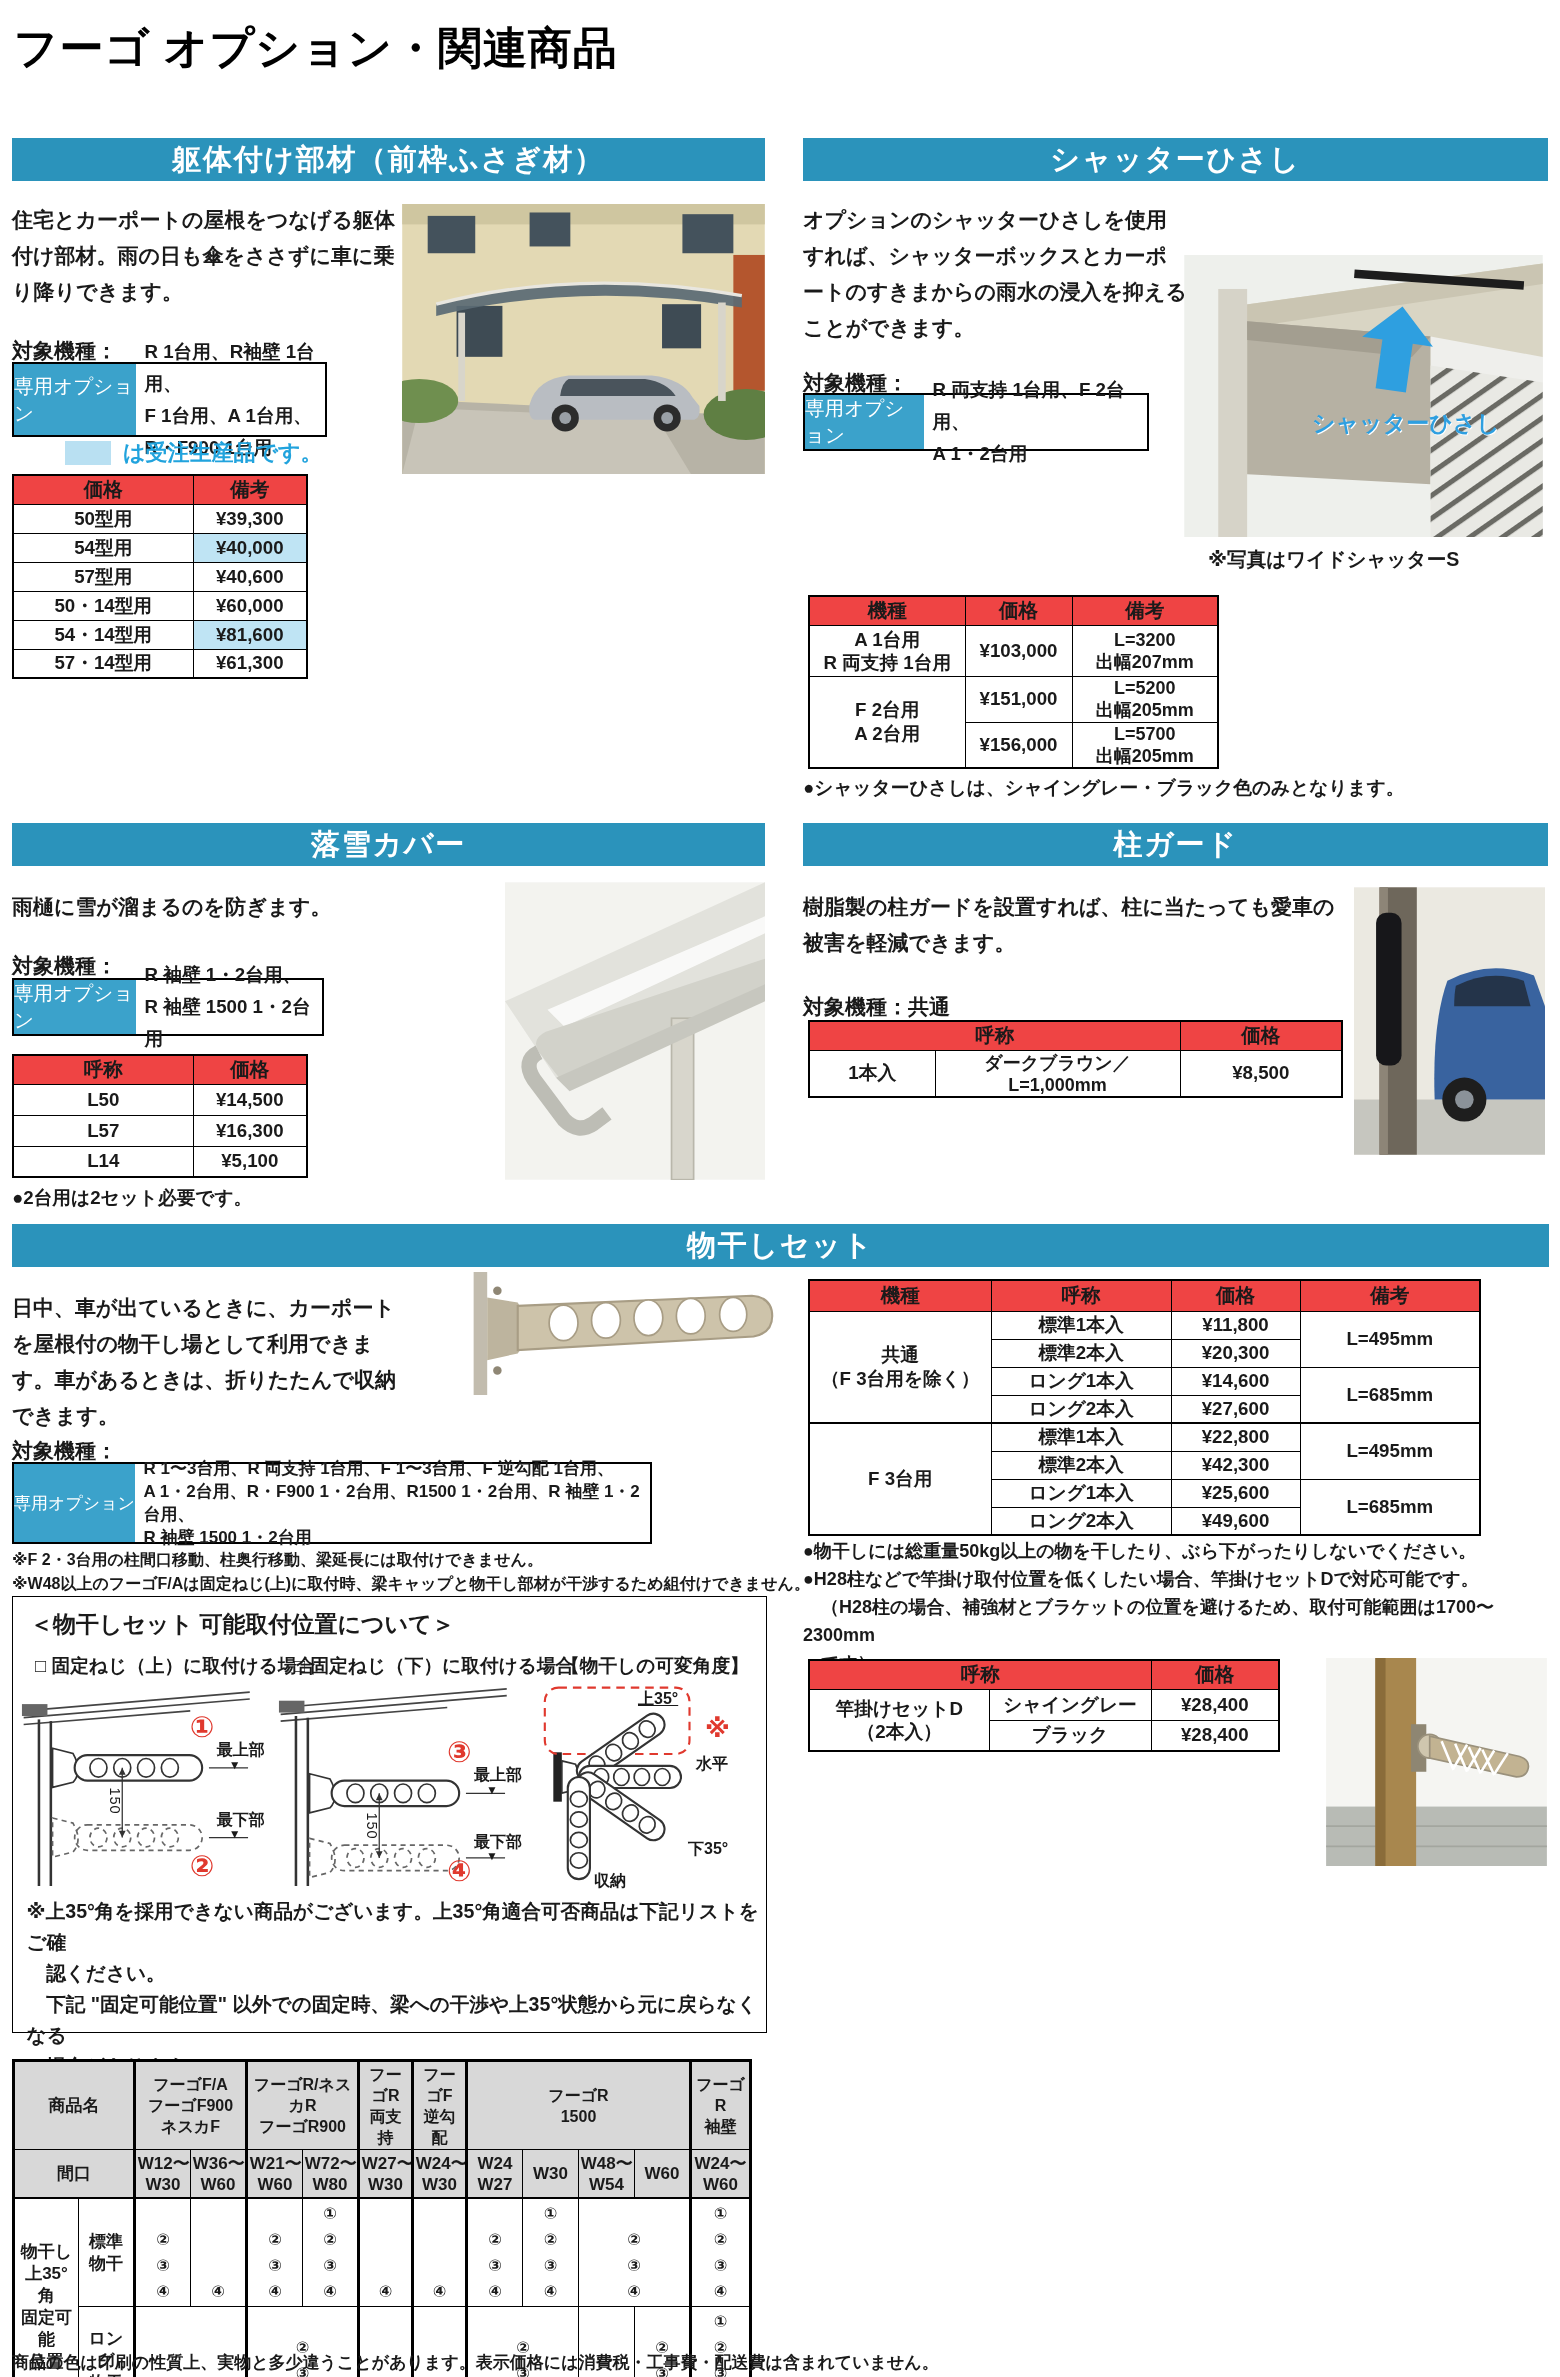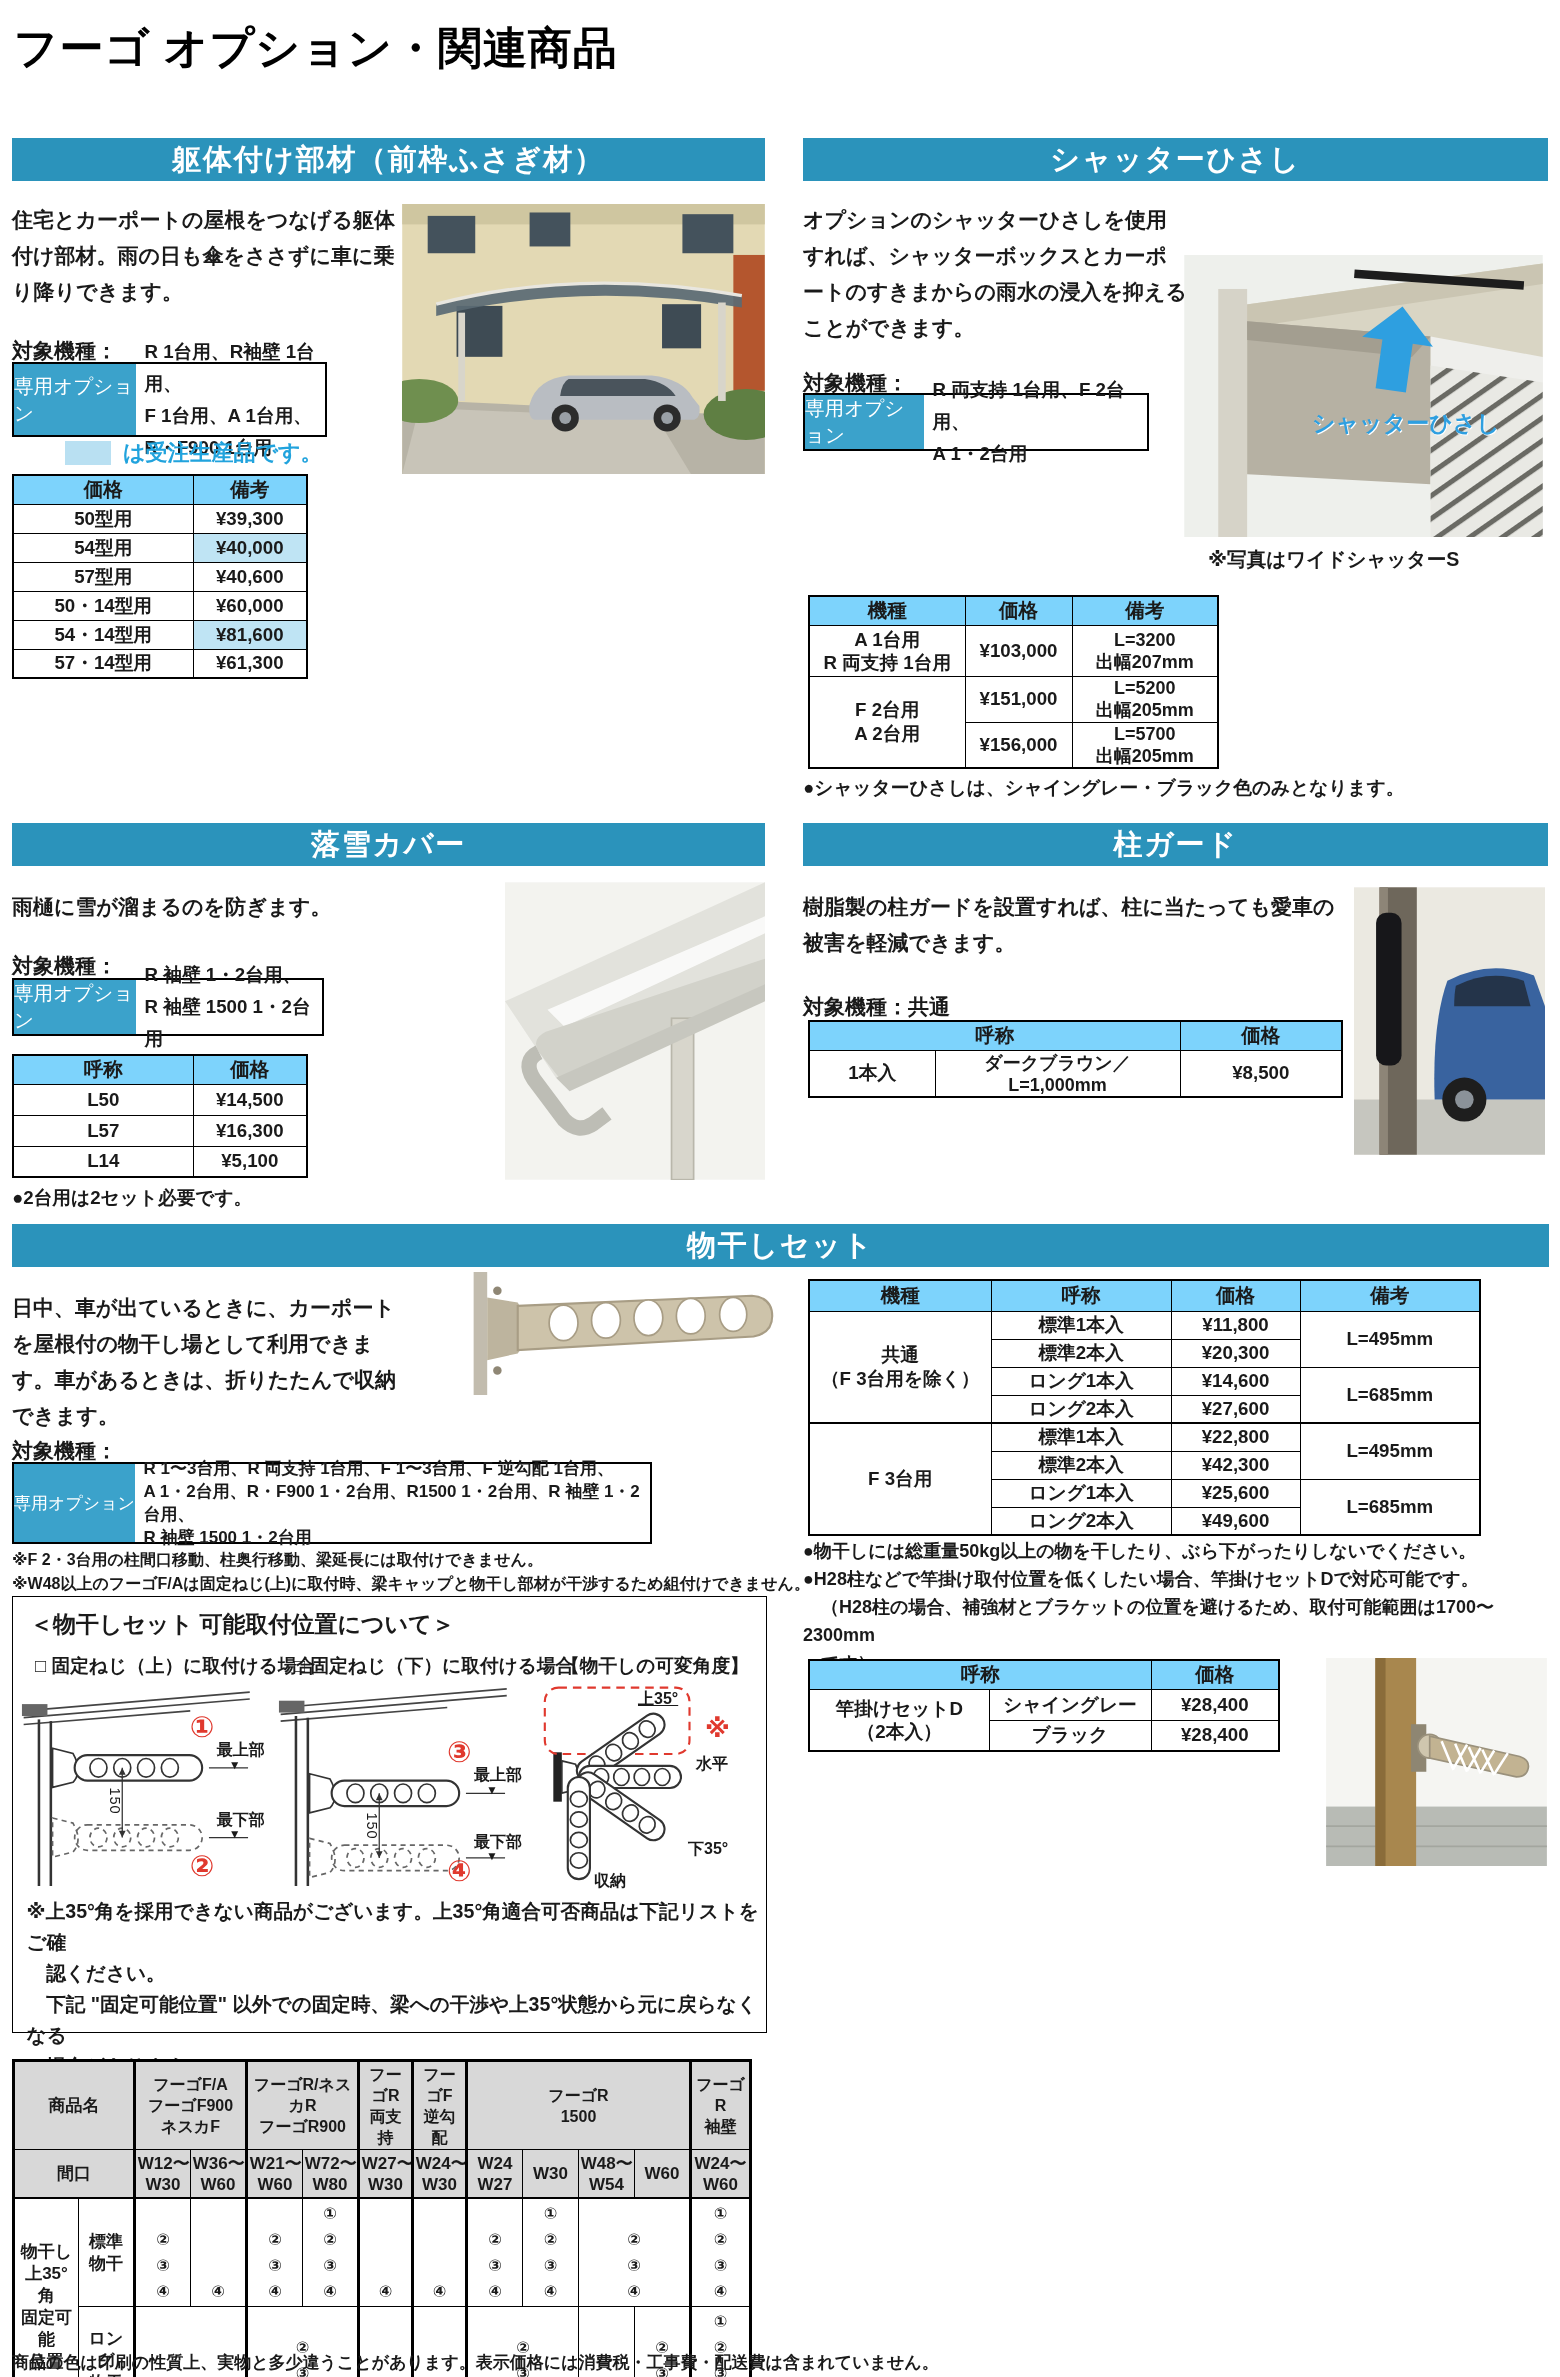--- a/index.html
+++ b/index.html
@@ -9,21 +9,21 @@
   .pre{white-space:pre-line;}
   .page-title{font-size:44px;font-weight:900;letter-spacing:0.9px;color:#000;}
   .banner{background:#2b93bb;color:#fff;font-size:29px;font-weight:600;display:flex;align-items:center;justify-content:center;letter-spacing:1.7px;}
   .desc{font-size:21px;line-height:36px;font-weight:600;}
   .target{font-size:21px;font-weight:600;}
   .optbox{border:2.6px solid #000;display:flex;background:#fff;}
   .optbox .lab{background:#3ba2cb;color:#fff;display:flex;align-items:center;justify-content:center;font-size:19.6px;flex:0 0 auto;}
   .optbox .val{font-size:18.7px;line-height:32px;padding:5.1px 8.5px;display:flex;flex-direction:column;justify-content:center;font-weight:600;}
   table.tbl{border-collapse:collapse;table-layout:fixed;border:2.6px solid #000;}
   table.tbl th,table.tbl td{border:1.3px solid #000;padding:0 6.8px;overflow:hidden;}
-  table.tbl th{background:#7dd3fc;font-size:19.6px;font-weight:600;text-align:center;}
+  table.tbl th{background:#ef4444;font-size:19.6px;font-weight:600;text-align:center;}
   table.tbl td{font-size:18.7px;text-align:center;font-weight:600;}
   td.price{font-size:20.4px;font-weight:800;text-align:right;}
   td.hl{background:#bfe4f4;}
   .note{font-size:18.7px;font-weight:600;}
   .small-note{font-size:16px;font-weight:600;}
   .legend-txt{font-size:22px;font-weight:800;color:#21a3dd;}
   .swatch{background:#b9e0f2;display:inline-block;}
   figure{margin:0;padding:0;}
   .photo{display:block;}
   .caption{font-size:19.6px;font-weight:600;margin-left:18px;}

